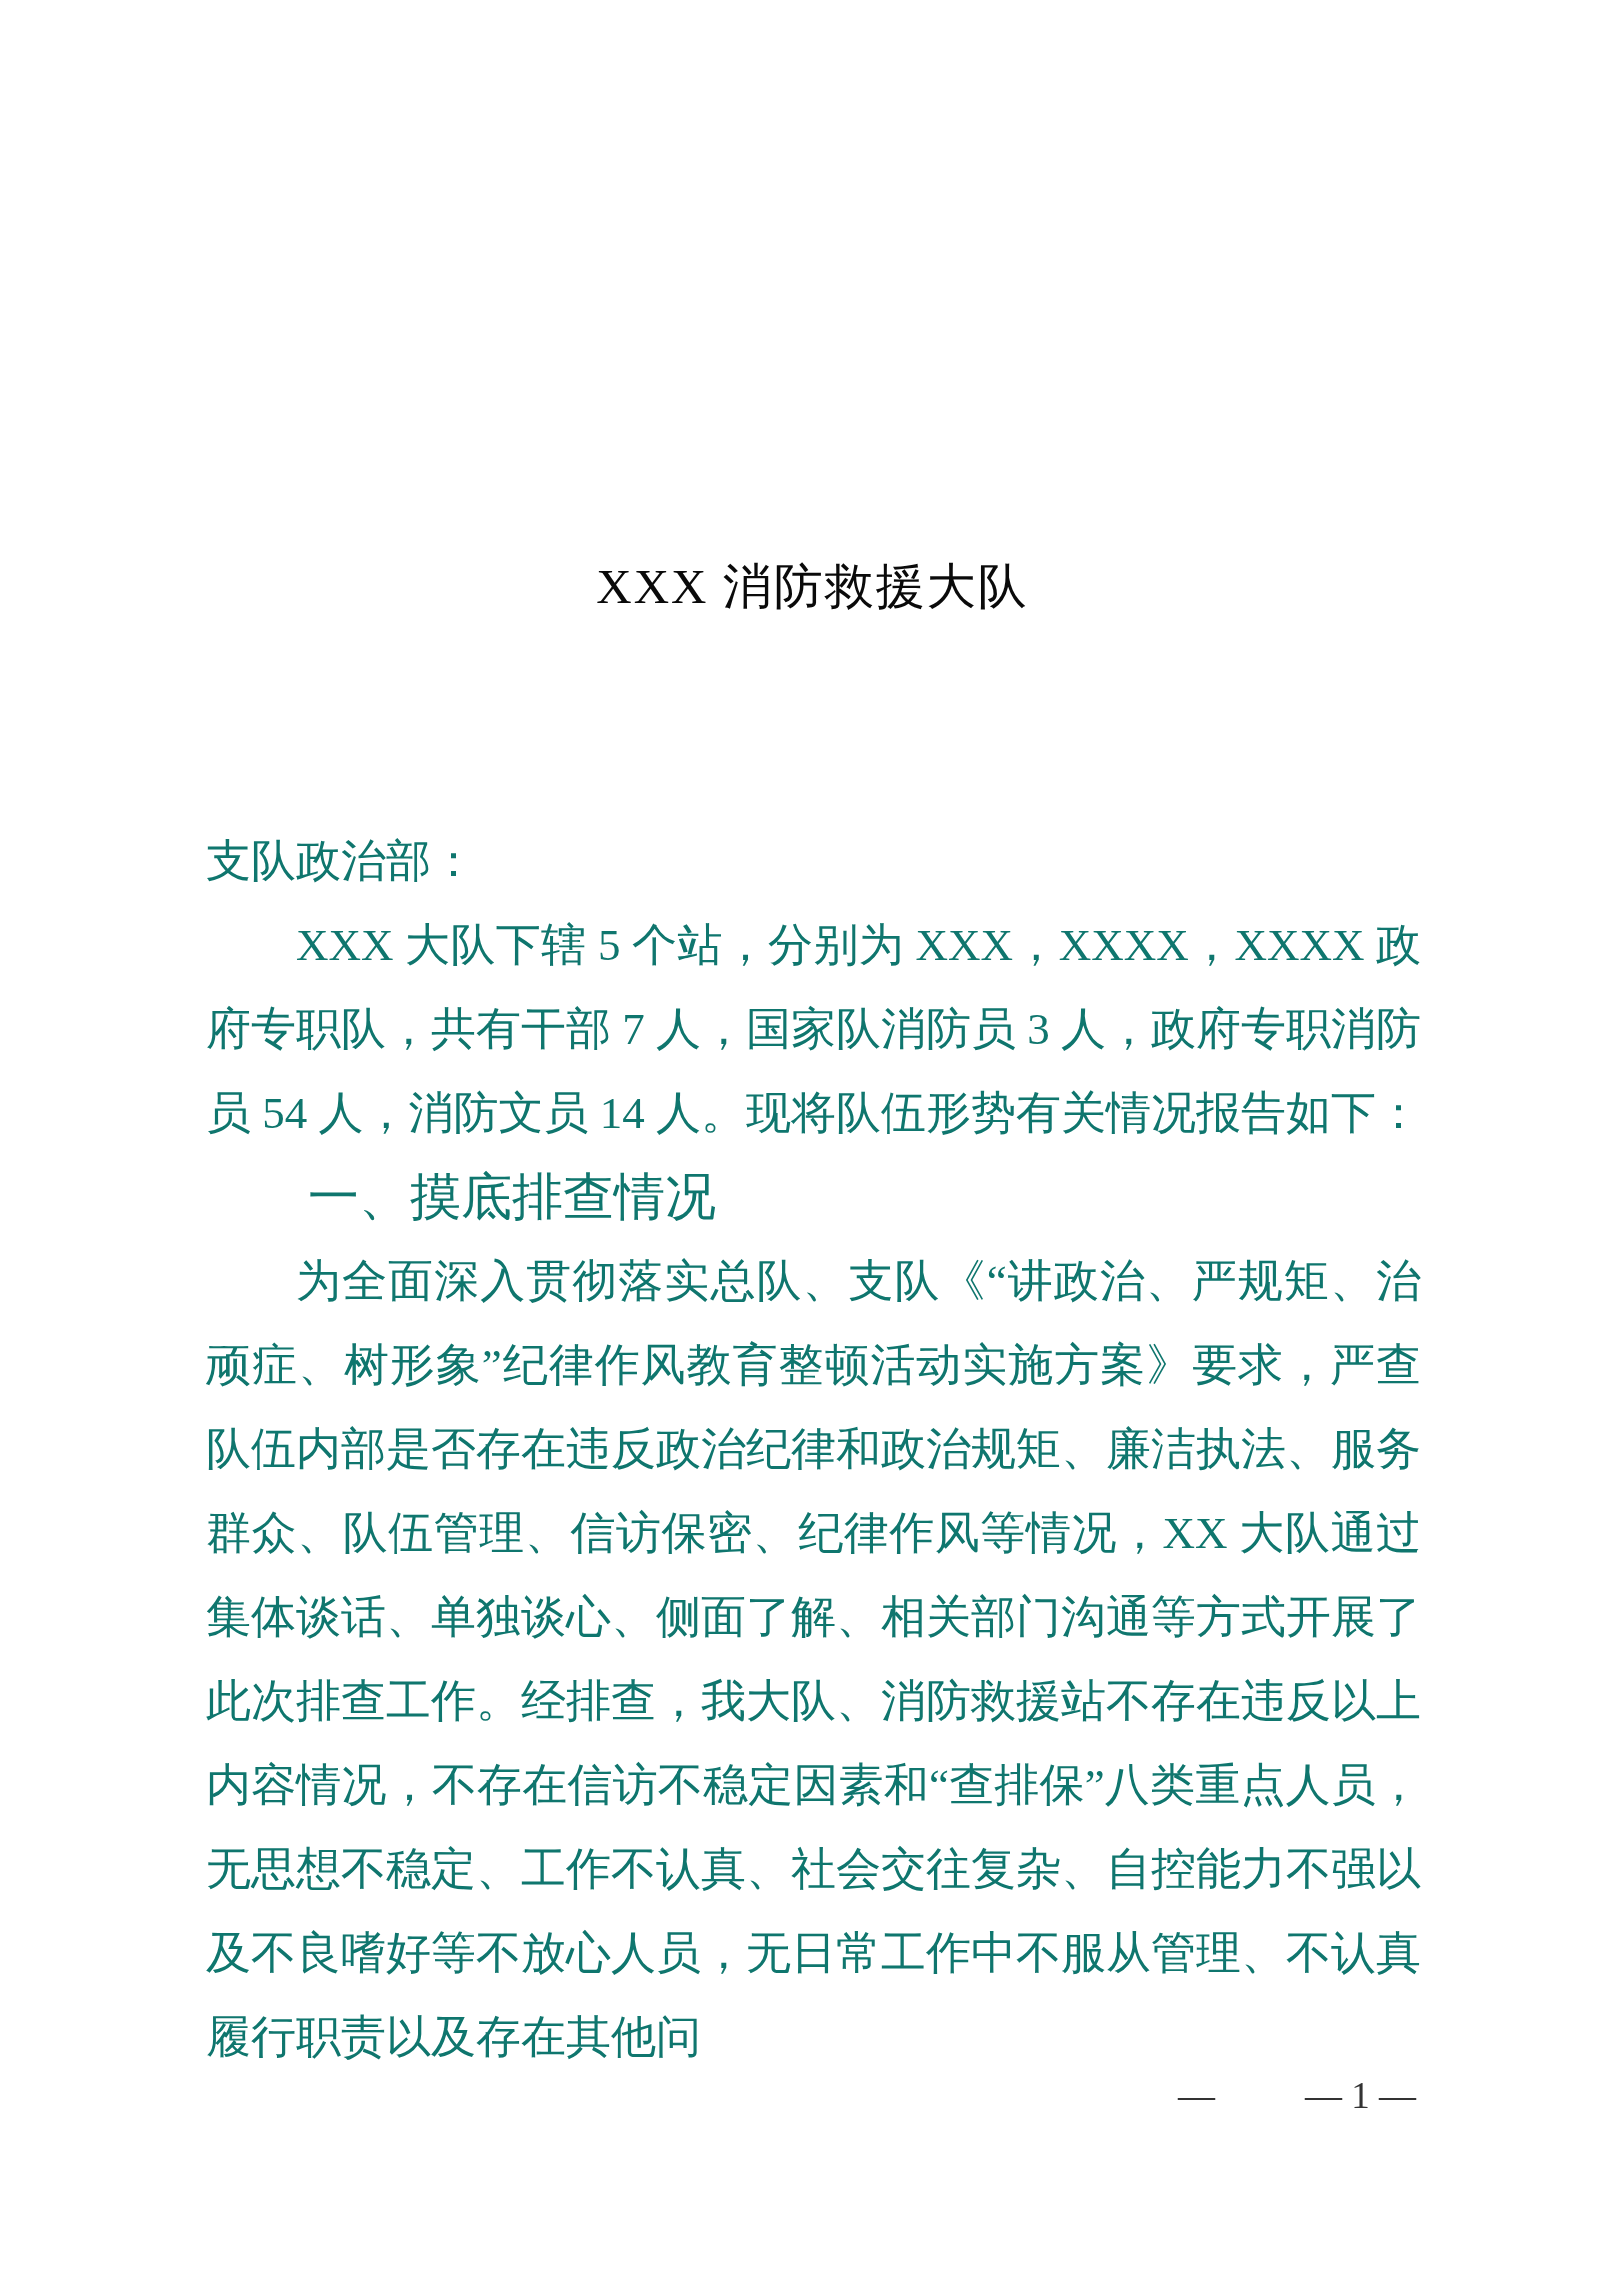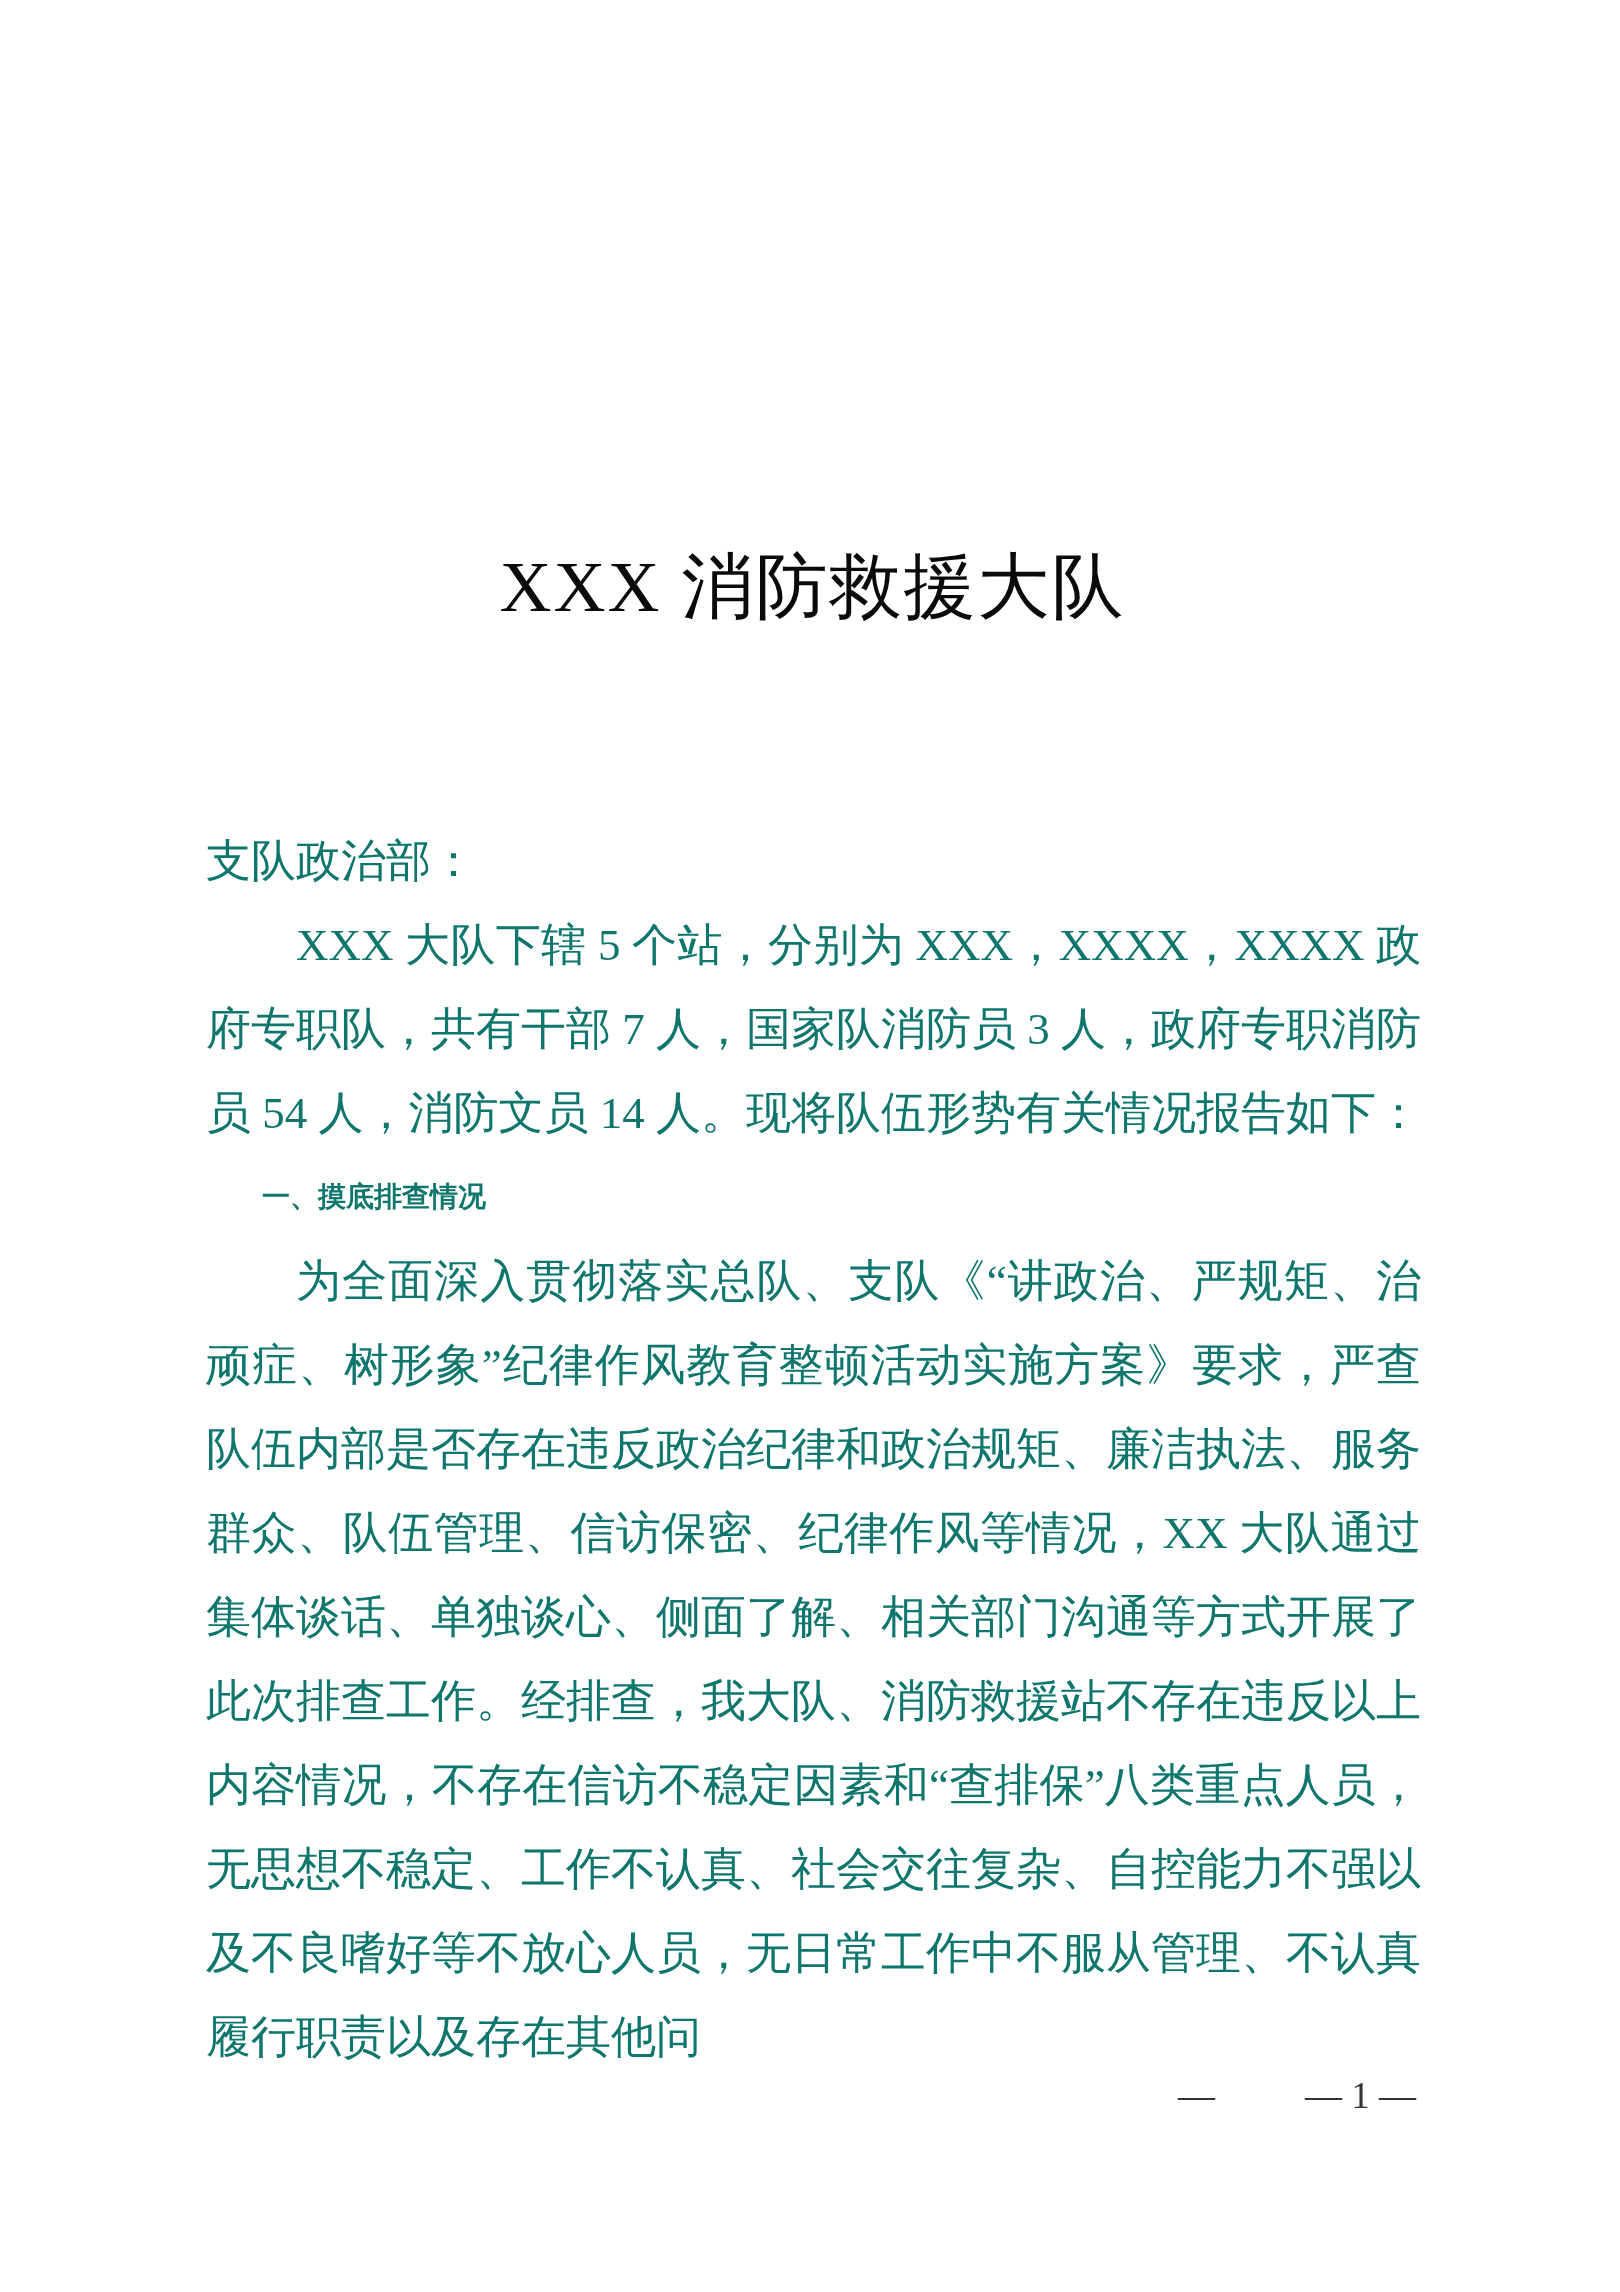--- a/index.html
+++ b/index.html
@@ -17,21 +17,21 @@
 
   .title-block {
     position: absolute;
     left: 206px;
     right: 201px;
     top: 541px;
     text-align: center;
   }
   .title-line {
     margin: 0;
-    font-size: 72px;
+    font-size: 49px;
     line-height: 92px;
     font-weight: 400;
     letter-spacing: 2px;
     color: #0a0a0a;
   }
 
   .body-block {
     position: absolute;
     left: 206px;
     right: 199px;
@@ -45,23 +45,23 @@
     margin: 0;
     text-indent: 0;
   }
   .para {
     margin: 0;
     text-indent: 2em;
   }
   .section-heading {
     margin: 0;
     text-indent: 2em;
-    font-weight: 700;
+    font-weight: 400;
     font-family: "Liberation Sans", "DejaVu Sans", sans-serif;
-    font-size: 28px;
+    font-size: 51px;
   }
 
   .footer {
     position: absolute;
     right: 204px;
     top: 2068px;
     display: flex;
     align-items: baseline;
     gap: 90px;
     font-size: 37px;

